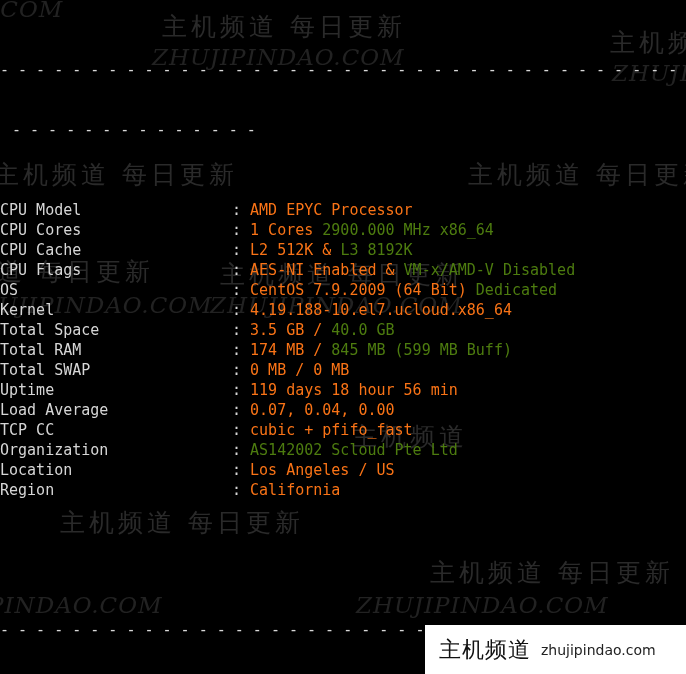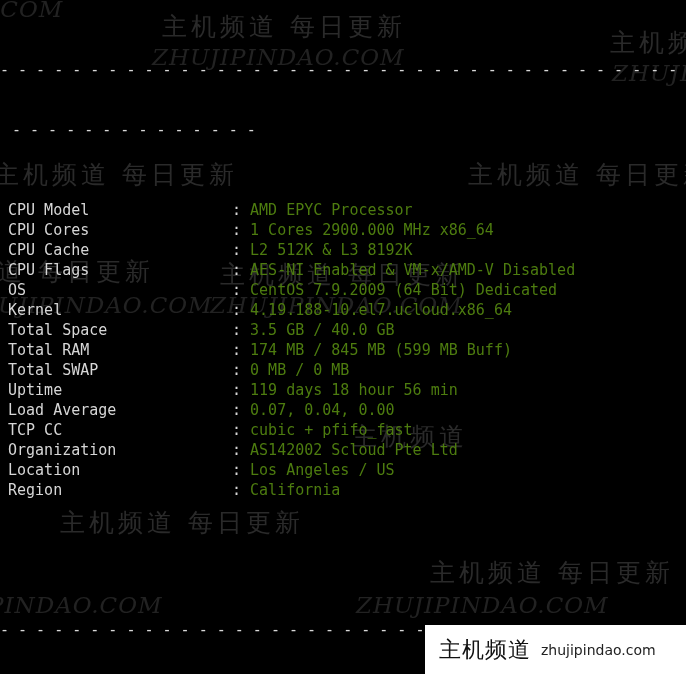--- a/index.html
+++ b/index.html
@@ -61,25 +61,25 @@
   .sep-full, .sep-short {
     color: #d8d8d8;
     height: 20px;
     overflow: hidden;
     white-space: pre;
   }
   .lbl {
     color: #d6d6d6;
     display: inline-block;
     width: 232px;
-    padding-left: 8px;
+    padding-left: 0;
     box-sizing: border-box;
   }
   .colon { color: #d6d6d6; }
-  .v   { color: #4d7c0f; }   
+  .v   { color: #f97316; }   
   .vy  { color: #4d7c0f; }   
   .spacer { height: 20px; }
 
   
   #logo-badge {
     position: absolute;
     z-index: 2;
     left: 425px;
     top: 625px;
     width: 261px;

